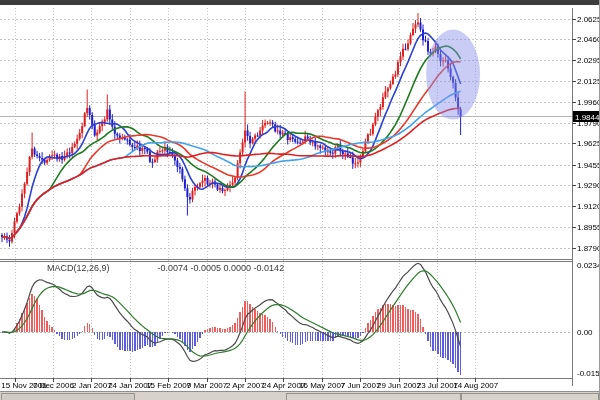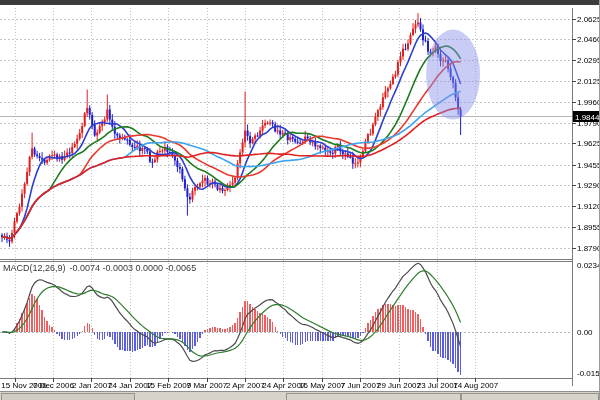--- a/index.html
+++ b/index.html
@@ -1,21 +1,21 @@
 <!DOCTYPE html>
 <html><head>
 <meta charset="utf-8">
 <style>
   html,body{margin:0;padding:0;background:#fff;}
   .screen{position:relative;width:600px;height:400px;background:#fff;overflow:hidden;
           font-family:"Liberation Sans",sans-serif;border-right:1px solid #9a9a9a;box-sizing:border-box;}
   .top-bar{position:absolute;left:0;top:0;width:600px;height:5px;background:#3c3c3c;}
   .chart-wrap{position:absolute;left:0;top:5px;width:600px;height:386px;}
   .macd-label{position:absolute;left:3px;top:258px;font-size:9px;color:#3a3a3a;white-space:nowrap;}
-  .macd-label span{margin-right:4px;}
+  .macd-label span{margin-right:4px;margin-left:44px;}
   .bottom-strip{position:absolute;left:0;top:391px;width:600px;height:9px;background:#d7d3ca;border-top:1px solid #8f8f8f;box-sizing:border-box;}
   .tab{position:absolute;top:1px;height:6px;background:#d7d3ca;border:1px solid #97948c;border-bottom:none;}
   .t1{left:1px;width:132px;background:#cfccc3;}
   .t2{left:286px;width:173px;}
   .t3{left:461px;width:136px;}
   svg text{font-family:"Liberation Sans",sans-serif;}
 </style>
 </head>
 <body>
 
@@ -94,21 +94,21 @@
         <path d="M360.6 373 v4" stroke="#444" stroke-width="1" fill="none" shape-rendering="crispEdges"></path>
         <text x="360.6" y="383" font-size="8" fill="#000000" text-anchor="middle">7 Jun 2007</text>
         <path d="M399.0 373 v4" stroke="#444" stroke-width="1" fill="none" shape-rendering="crispEdges"></path>
         <text x="399.0" y="383" font-size="8" fill="#000000" text-anchor="middle">29 Jun 2007</text>
         <path d="M437.4 373 v4" stroke="#444" stroke-width="1" fill="none" shape-rendering="crispEdges"></path>
         <text x="437.4" y="383" font-size="8" fill="#000000" text-anchor="middle">23 Jul 2007</text>
         <path d="M475.8 373 v4" stroke="#444" stroke-width="1" fill="none" shape-rendering="crispEdges"></path>
         <text x="475.8" y="383" font-size="8" fill="#000000" text-anchor="middle">14 Aug 2007</text>
       </svg>
     <div class="macd-label">
-      <span>MACD(12,26,9)</span><span>-0.0074 -0.0003 0.0000 -0.0065</span>
+      <span>MACD(12,26,9)</span><span>-0.0074 -0.0005 0.0000 -0.0142</span>
     </div>
   </div>
   <div class="bottom-strip">
     <div class="tab t1"></div>
     <div class="tab t2"></div>
     <div class="tab t3"></div>
   </div>
 </div>
 
 </body></html>

